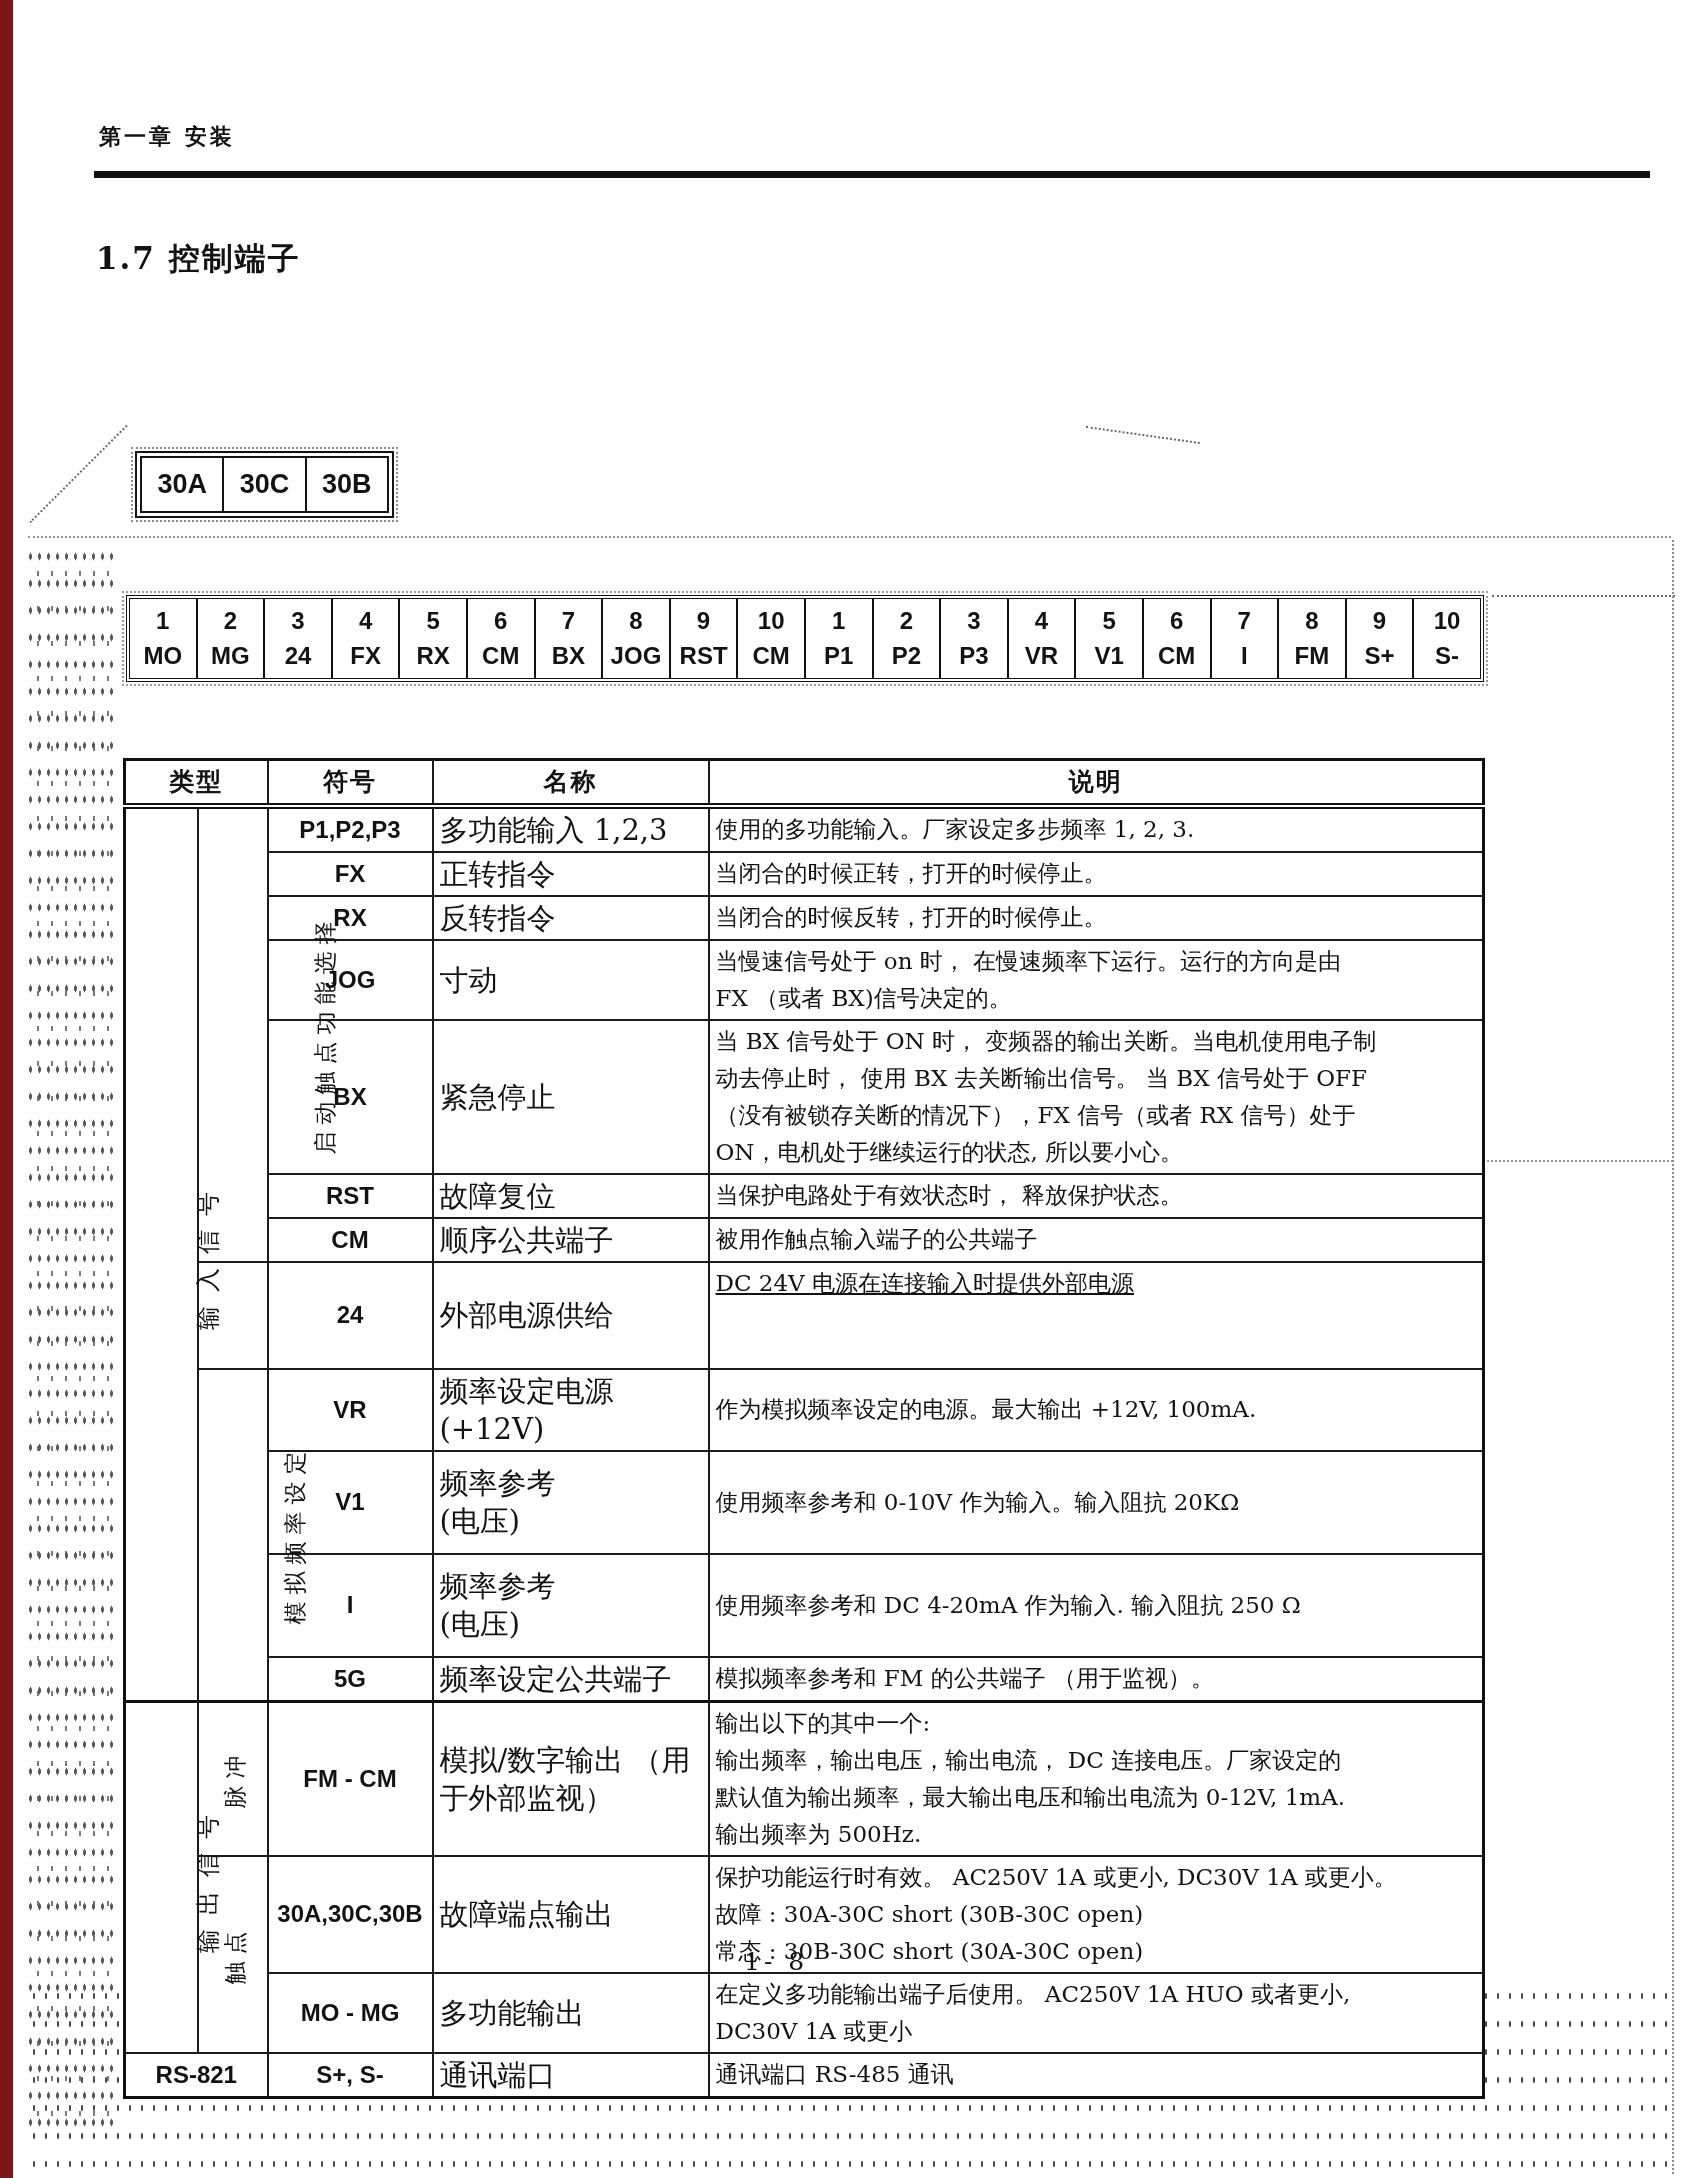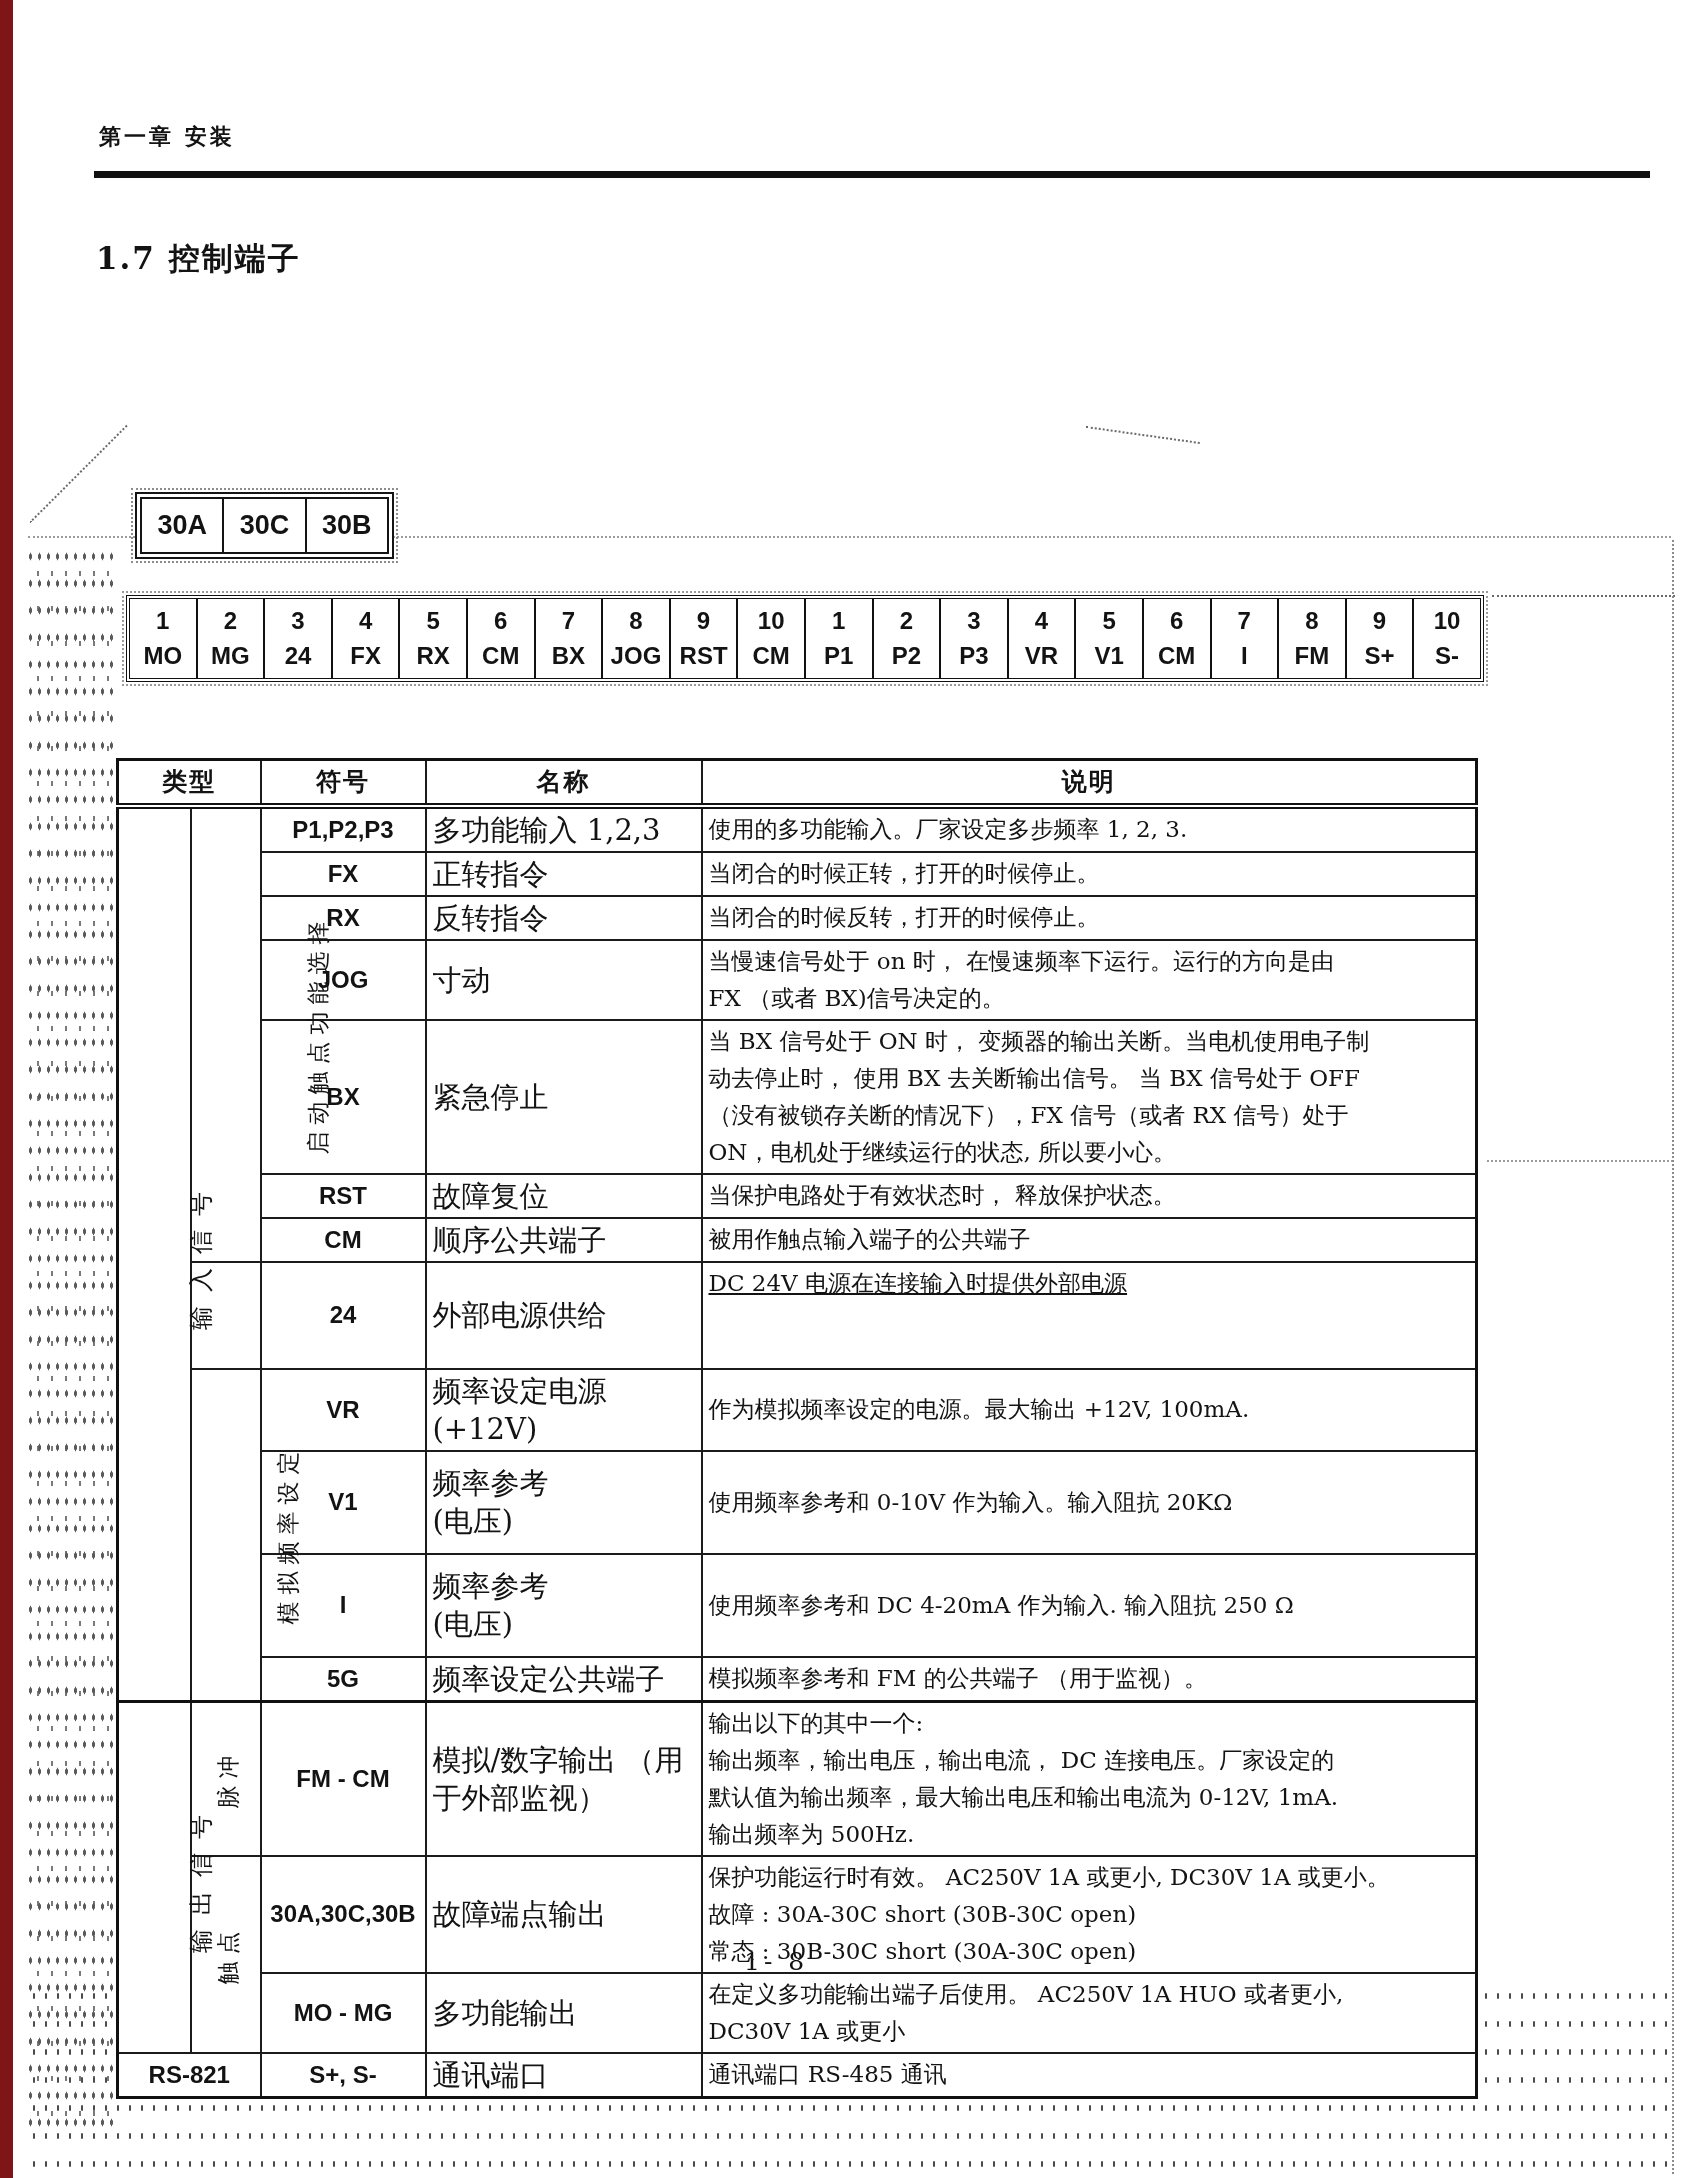--- a/index.html
+++ b/index.html
@@ -17,36 +17,36 @@
   .dotline.faint{border-top:2px dotted #9a9a9a;}
   .dotv{position:absolute;border-left:2px dotted #8a8a8a;width:0;pointer-events:none;}
 
   
   .chapter{position:absolute;left:99px;top:122px;font-size:22px;font-weight:700;letter-spacing:3px;}
   .rule{position:absolute;left:94px;top:171px;width:1556px;height:7px;background:#101010;}
   .section{position:absolute;left:96px;top:206px;font-size:31px;font-weight:700;letter-spacing:2px;margin-top:32px;}
 
   
   .relay{position:absolute;left:135px;top:451px;width:259px;height:67px;border:2px solid #141414;
-         outline:2px dotted #8d8d8d;outline-offset:2px;display:flex;padding:3px;box-sizing:border-box;background:#fff;margin-top:41px;}
+         outline:2px dotted #8d8d8d;outline-offset:2px;display:flex;padding:3px;box-sizing:border-box;background:#fff;}
   .relay-cell{flex:1;border:2px solid #141414;display:flex;align-items:center;justify-content:center;
          font-family:"Liberation Sans","DejaVu Sans",sans-serif;font-weight:700;font-size:27px;}
   .relay-cell + .relay-cell{margin-left:-2px;}
 
   
   .strip{position:absolute;left:126px;top:595px;width:1358px;height:87px;border:4px double #101010;
          outline:2px dotted #9b9b9b;outline-offset:2px;display:flex;box-sizing:border-box;background:#fff;}
   .tcell{flex:1;border-right:2px solid #101010;display:flex;flex-direction:column;align-items:center;
          justify-content:space-evenly;font-family:"Liberation Sans","DejaVu Sans",sans-serif;font-weight:700;}
   .tcell:last-child{border-right:none;}
   .tnum{font-size:24px;line-height:1;}
   .tlab{font-size:24px;line-height:1;}
 
   
-  table.main{position:absolute;left:116px;top:758px;border-collapse:collapse;table-layout:fixed;
+  table.main{position:absolute;left:123px;top:758px;border-collapse:collapse;table-layout:fixed;
          width:1360px;background:#fff;}
   table.main td,table.main th{border:2px solid #1b1b1b;padding:2px 6px;box-sizing:border-box;}
   table.main{border:3px solid #101010;}
   tr.thead th{font-size:25px;font-weight:700;height:46px;border-bottom:6px double #101010;letter-spacing:2px;}
   tr.gt > td{border-top:3px solid #101010;}
   td.vcell{text-align:center;vertical-align:middle;}
   .vtext{display:inline-block;transform:rotate(-90deg);white-space:nowrap;font-size:23px;}
   .vtext.main-g{letter-spacing:14px;font-size:24px;}
   .vtext.sub-g{letter-spacing:7px;}
   td.sym{text-align:center;vertical-align:middle;font-family:"Liberation Sans","DejaVu Sans",sans-serif;

